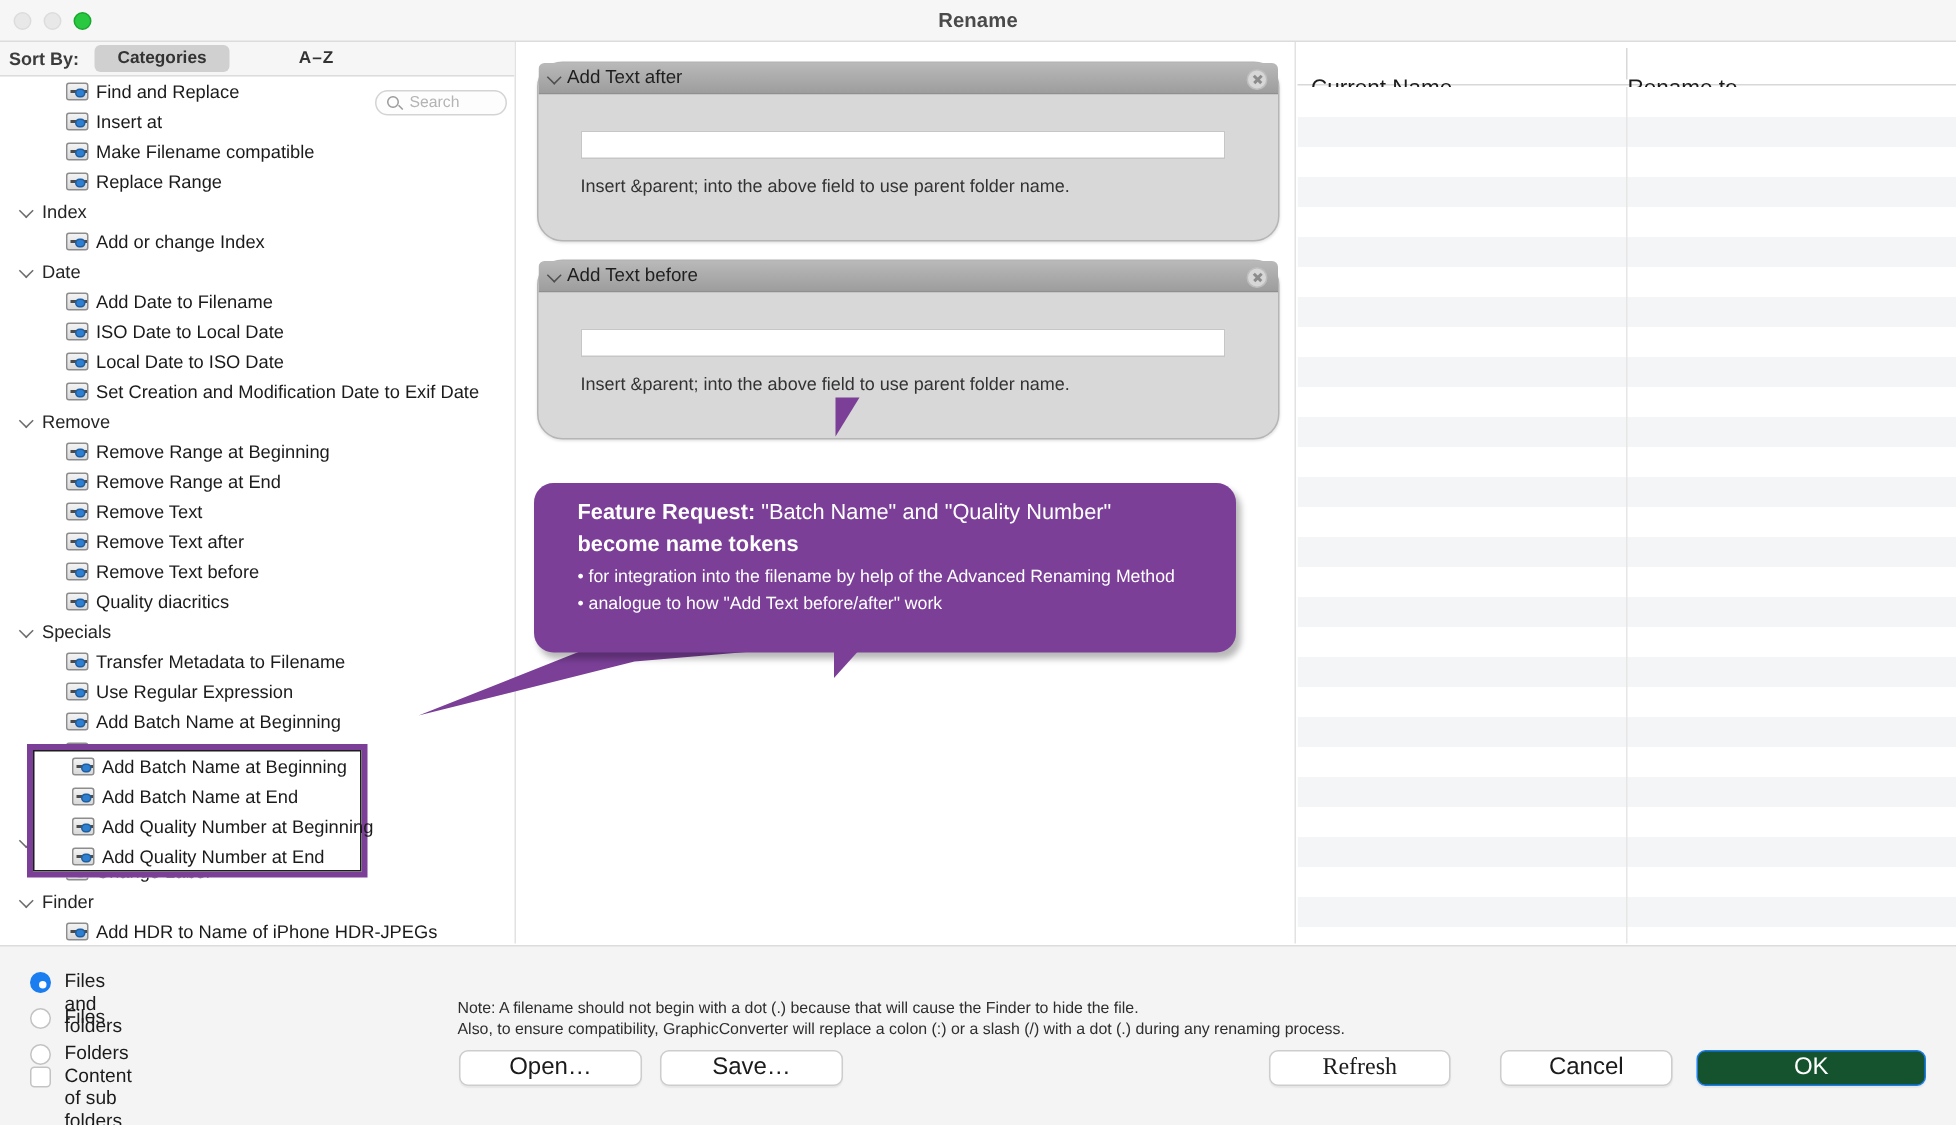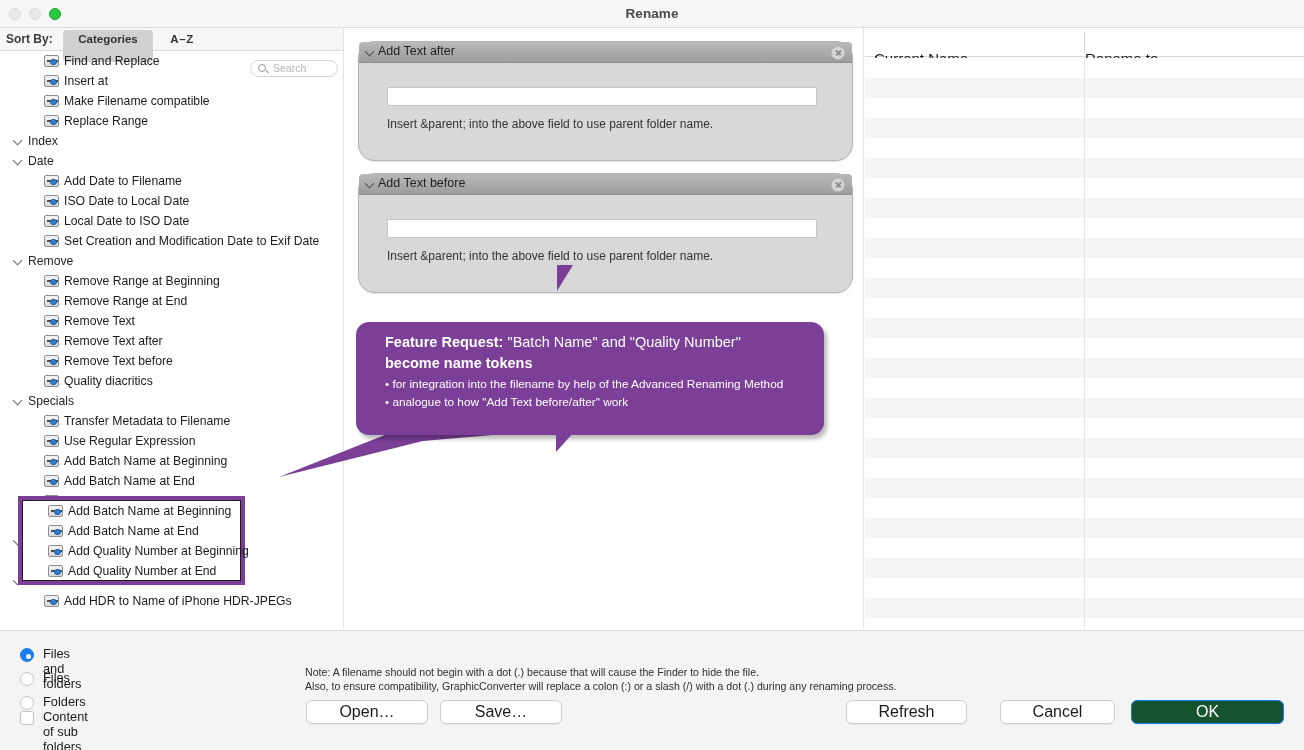--- a/index.html
+++ b/index.html
@@ -32,25 +32,25 @@
     background: #ffffff; border-right: 1px solid #e2e2e2; overflow: hidden;
   }
   .sortbar {
     position: relative; height: 23px; background: #f6f6f6;
     border-bottom: 1px solid #dcdcdc;
   }
   .sortlabel {
     position: absolute; left: 6px; top: 4px; font-size: 12px; font-weight: bold; color: #3c3c3c; text-align: center;
   }
   .seg {
-    position: absolute; top: 2px; height: 32px; line-height: 18px;
+    position: absolute; top: 2px; height: 18px; line-height: 18px;
     font-size: 11.5px; font-weight: bold; color: #333; text-align: center;
   }
   .seg.cat { left: 63px; width: 90px; background: #d0d0d0; border-radius: 4px; }
-  .seg.az  { left: 156px; width: 52px; background: transparent; letter-spacing: .6px; }
+  .seg.az  { left: 185px; width: 52px; background: transparent; letter-spacing: .6px; }
   .searchbox {
     position: absolute; left: 250px; top: 32px; width: 88px; height: 17px;
     background: #fdfdfd; border: 1px solid #d4d4d4; border-radius: 9px;
   }
   .searchbox .mag {
     position: absolute; left: 7px; top: 3px; width: 8px; height: 8px;
     border: 1.3px solid #9a9a9a; border-radius: 50%;
   }
   .searchbox .mag::after {
     content: ""; position: absolute; left: 6px; top: 6px; width: 4px; height: 1.3px;
@@ -223,21 +223,21 @@
 
   .note { position: absolute; left: 305px; top: 34px; font-size: 10.6px; color: #2e2e2e; line-height: 14px; }
 
   .btn {
     position: absolute; height: 24px; line-height: 22px; text-align: center;
     background: #ffffff; border: 1px solid #cdcdcd; border-radius: 6px;
     font-size: 16px; color: #1b1b1b; box-shadow: 0 1px 1px rgba(0,0,0,.06);
   }
   .btn.open    { left: 306px; top: 700px; width: 122px; }
   .btn.save    { left: 440px; top: 700px; width: 122px; }
-  .btn.refresh { left: 846px; top: 700px; width: 121px; }
+  .btn.refresh { left: 846px; top: 700px; width: 121px; font-family: Liberation Serif, serif; }
   .btn.cancel  { left: 1000px; top: 700px; width: 115px; }
   .btn.ok {
     left: 1131px; top: 700px; width: 153px;
     background: #14532d; border-color: #1a7ef0; color: #ffffff; font-weight: normal;
   }
   .live { position: absolute; left: 645px; top: 703px; height: 18px; }
 </style>
 </head>
 <body>
 
@@ -277,20 +277,25 @@
           <div class="ilabel rc">Make Filename compatible</div>
         </div>
         <div class="row item">
           <div class="stripe"></div>
           <div class="ticon"></div>
           <div class="ilabel rc">Replace Range</div>
         </div>
         <div class="row grouprow">
           <div class="gchev"></div>
           <div class="glabel rc">Index</div>
+        </div>
+        <div class="row item">
+          <div class="stripe"></div>
+          <div class="ticon"></div>
+          <div class="ilabel rc">Add or change Index</div>
         </div>
         <div class="row grouprow">
           <div class="gchev"></div>
           <div class="glabel rc">Date</div>
         </div>
         <div class="row item">
           <div class="stripe"></div>
           <div class="ticon"></div>
           <div class="ilabel rc">Add Date to Filename</div>
         </div>

